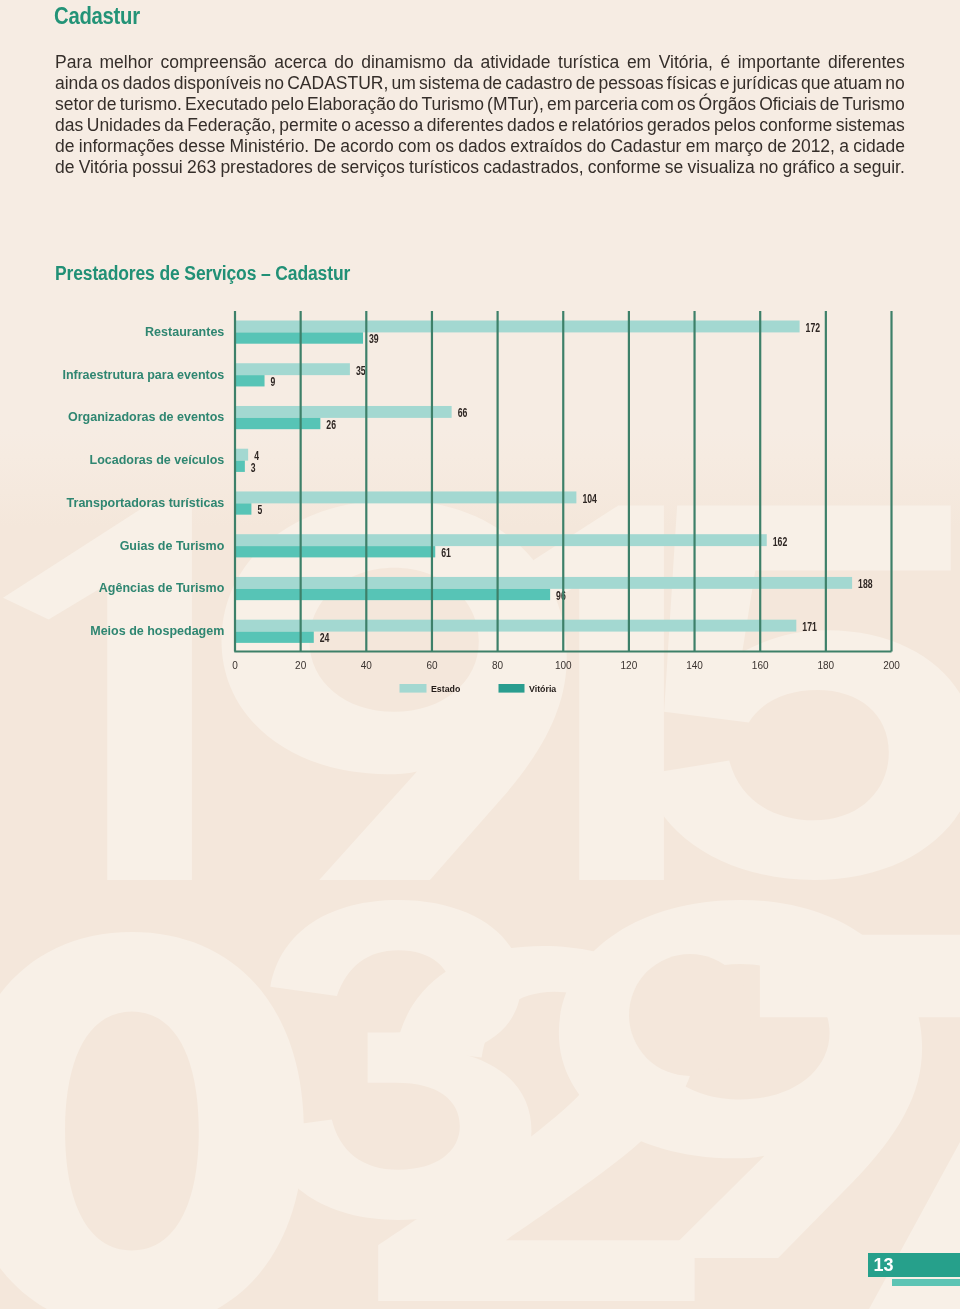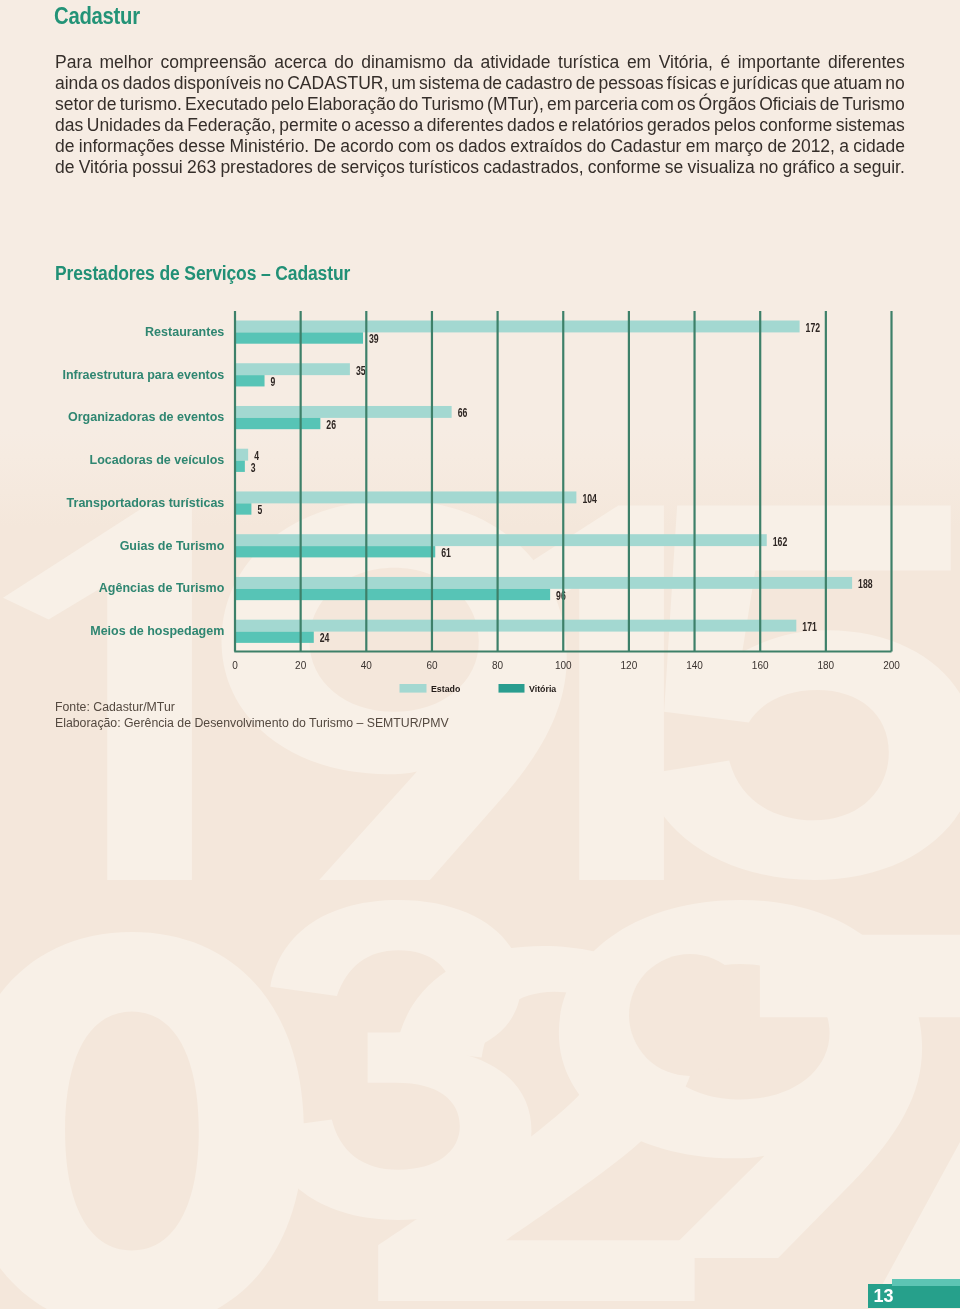--- a/index.html
+++ b/index.html
@@ -25,21 +25,21 @@
   #chart-title{position:absolute;left:55px;top:262px;font-size:20px;font-weight:bold;
                color:#219076;letter-spacing:-0.15px;z-index:2;
                transform:scaleX(.875);transform-origin:left top;}
   #chart{position:absolute;left:0;top:0;width:960px;height:1309px;z-index:2;}
 
   #source-note{position:absolute;left:55px;top:698.5px;font-size:12.3px;line-height:16.6px;
                color:#544940;z-index:2;}
 
   
   #page-badge{position:absolute;left:868px;top:1253px;width:92px;height:24px;
-              background:#26A08B;z-index:3;margin-top:31px;}
+              background:#26A08B;z-index:3;}
   #page-badge-number{position:absolute;left:5.5px;top:2px;font-size:18px;font-weight:bold;color:#fff;}
   #page-badge-bar{position:absolute;left:892px;top:1279px;width:68px;height:7px;
                   background:#5CC4B4;z-index:3;}
 </style>
 </head>
 <body>
 
 <div class="page">
 
   <svg id="watermark" viewBox="0 0 960 1309" preserveAspectRatio="none">
@@ -245,23 +245,19 @@
       <text x="694.55" y="669" text-anchor="middle" font-size="10" fill="#3A3330" font-family="&quot;Liberation Sans&quot;, sans-serif">140</text>
       <text x="760.20" y="669" text-anchor="middle" font-size="10" fill="#3A3330" font-family="&quot;Liberation Sans&quot;, sans-serif">160</text>
       <text x="825.85" y="669" text-anchor="middle" font-size="10" fill="#3A3330" font-family="&quot;Liberation Sans&quot;, sans-serif">180</text>
       <text x="891.50" y="669" text-anchor="middle" font-size="10" fill="#3A3330" font-family="&quot;Liberation Sans&quot;, sans-serif">200</text>
       <rect x="399.5" y="684" width="27" height="8.6" fill="#A3D8D1"></rect>
       <text x="431.0" y="692.2" font-size="8.8" font-weight="bold" fill="#231C19" font-family="&quot;Liberation Sans&quot;, sans-serif">Estado</text>
       <rect x="498.5" y="684" width="26" height="8.6" fill="#2A9D8F"></rect>
       <text x="529.0" y="692.2" font-size="8.8" font-weight="bold" fill="#231C19" font-family="&quot;Liberation Sans&quot;, sans-serif">Vitória</text>
     </svg>
 
-  <div id="source-note">
-    <div>Fonte: Cadastur/MTur</div>
-    <div>Elaboração: Gerência de Desenvolvimento do Turismo – SEMTUR/PMV</div>
-  </div>
 
   <div id="page-badge">
     <span id="page-badge-number">13</span>
   </div>
   <div id="page-badge-bar"></div>
 
 </div>
 
 </body></html>

